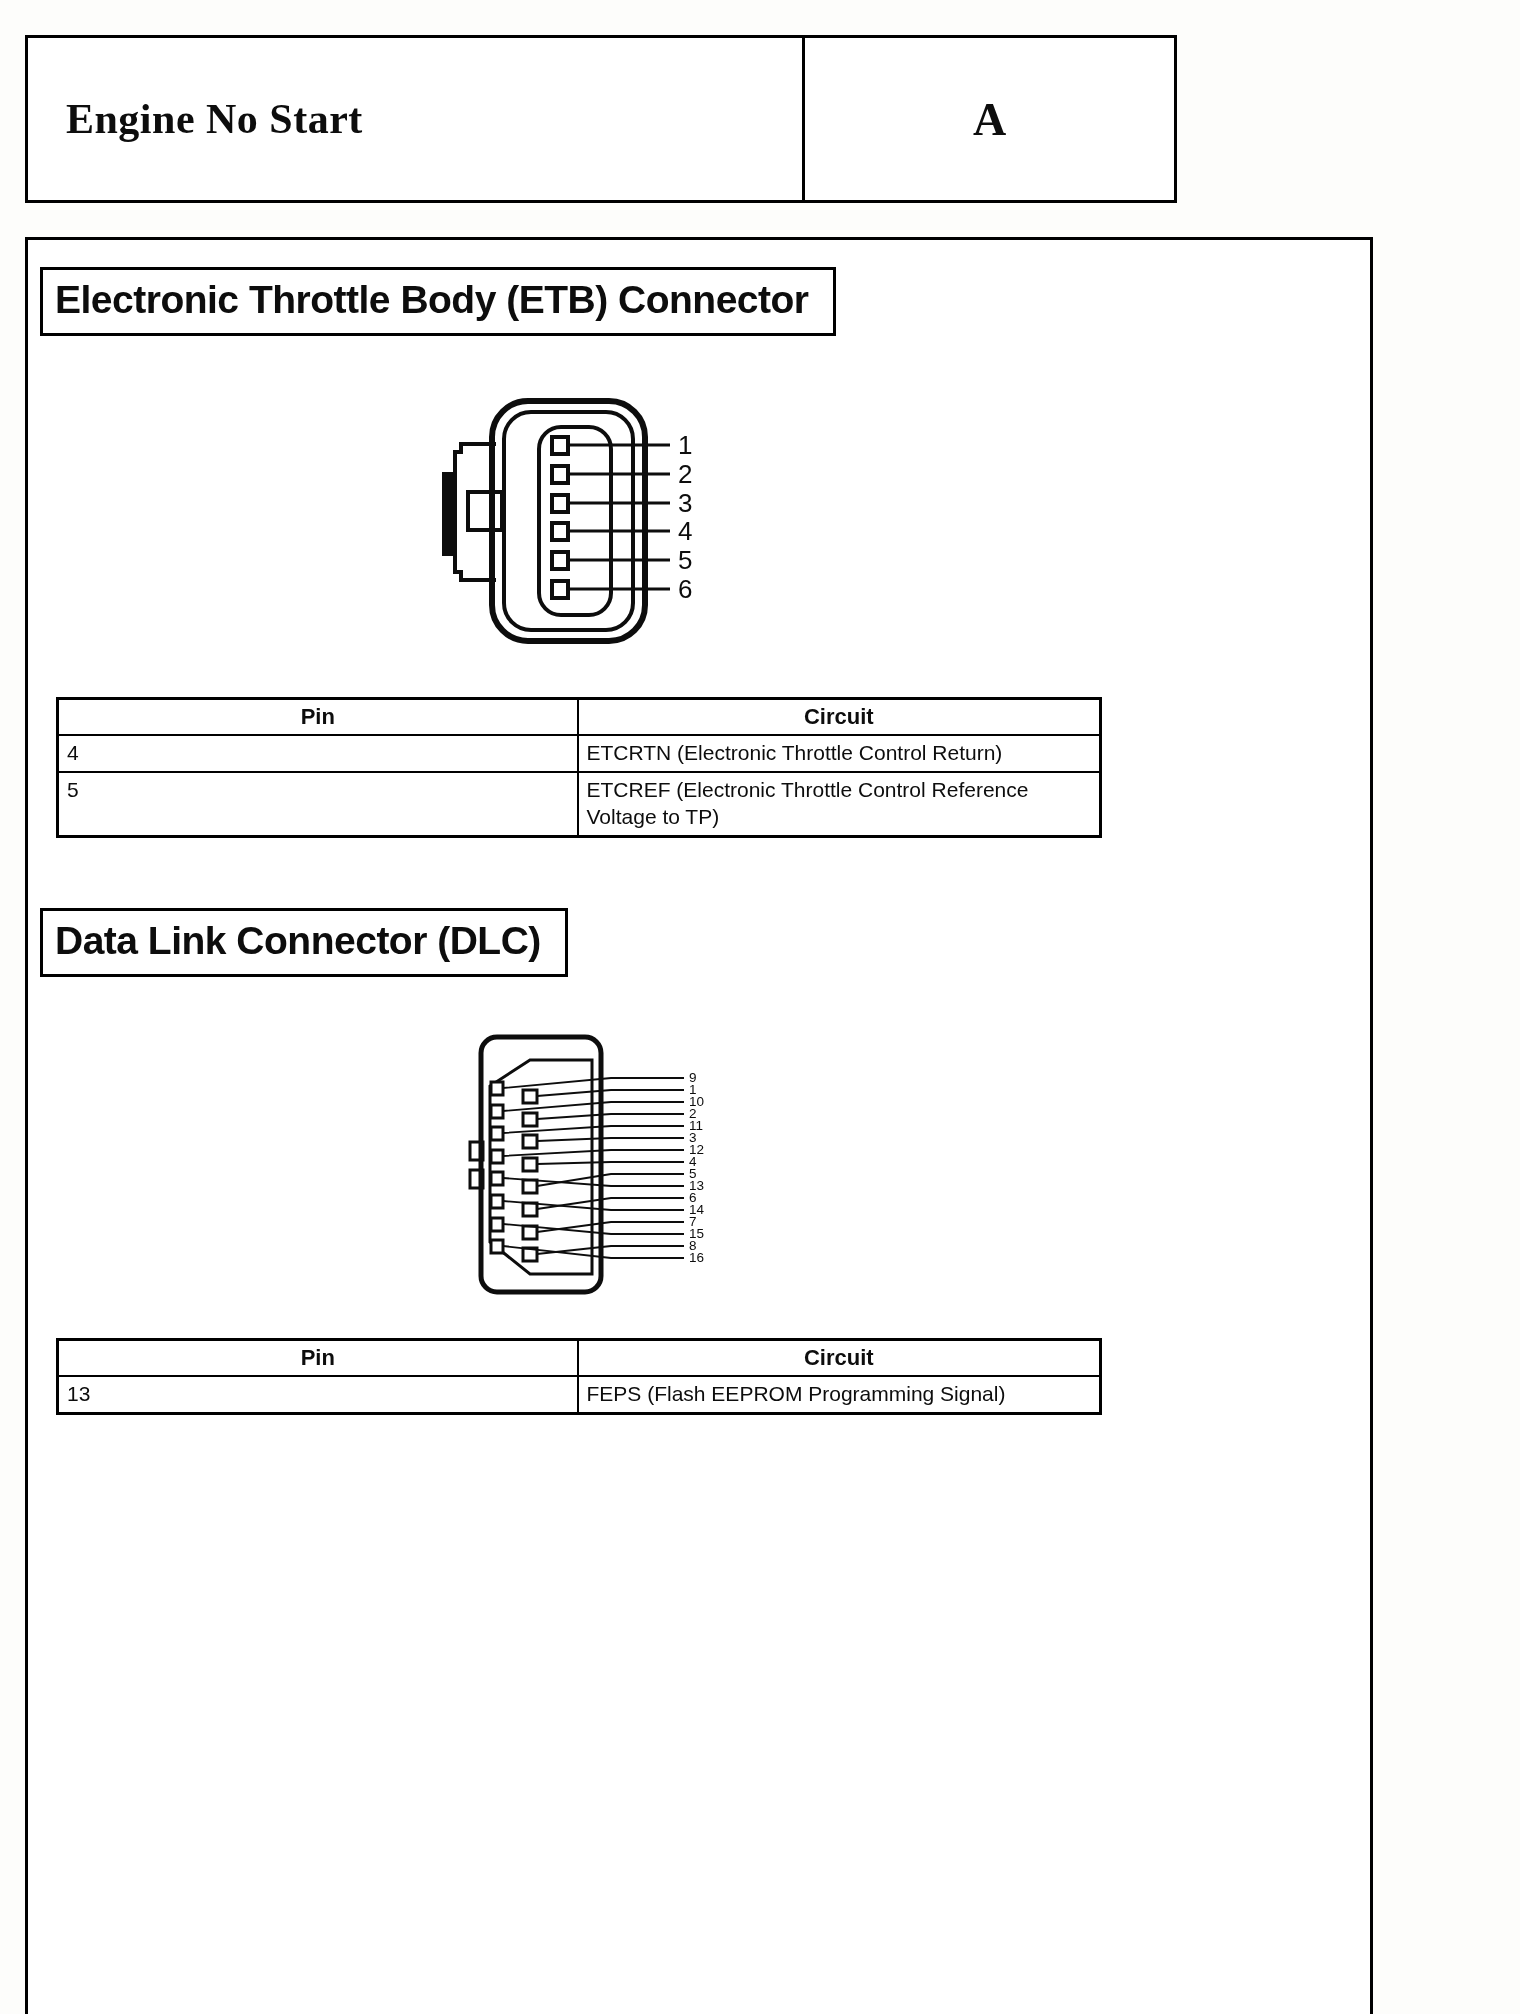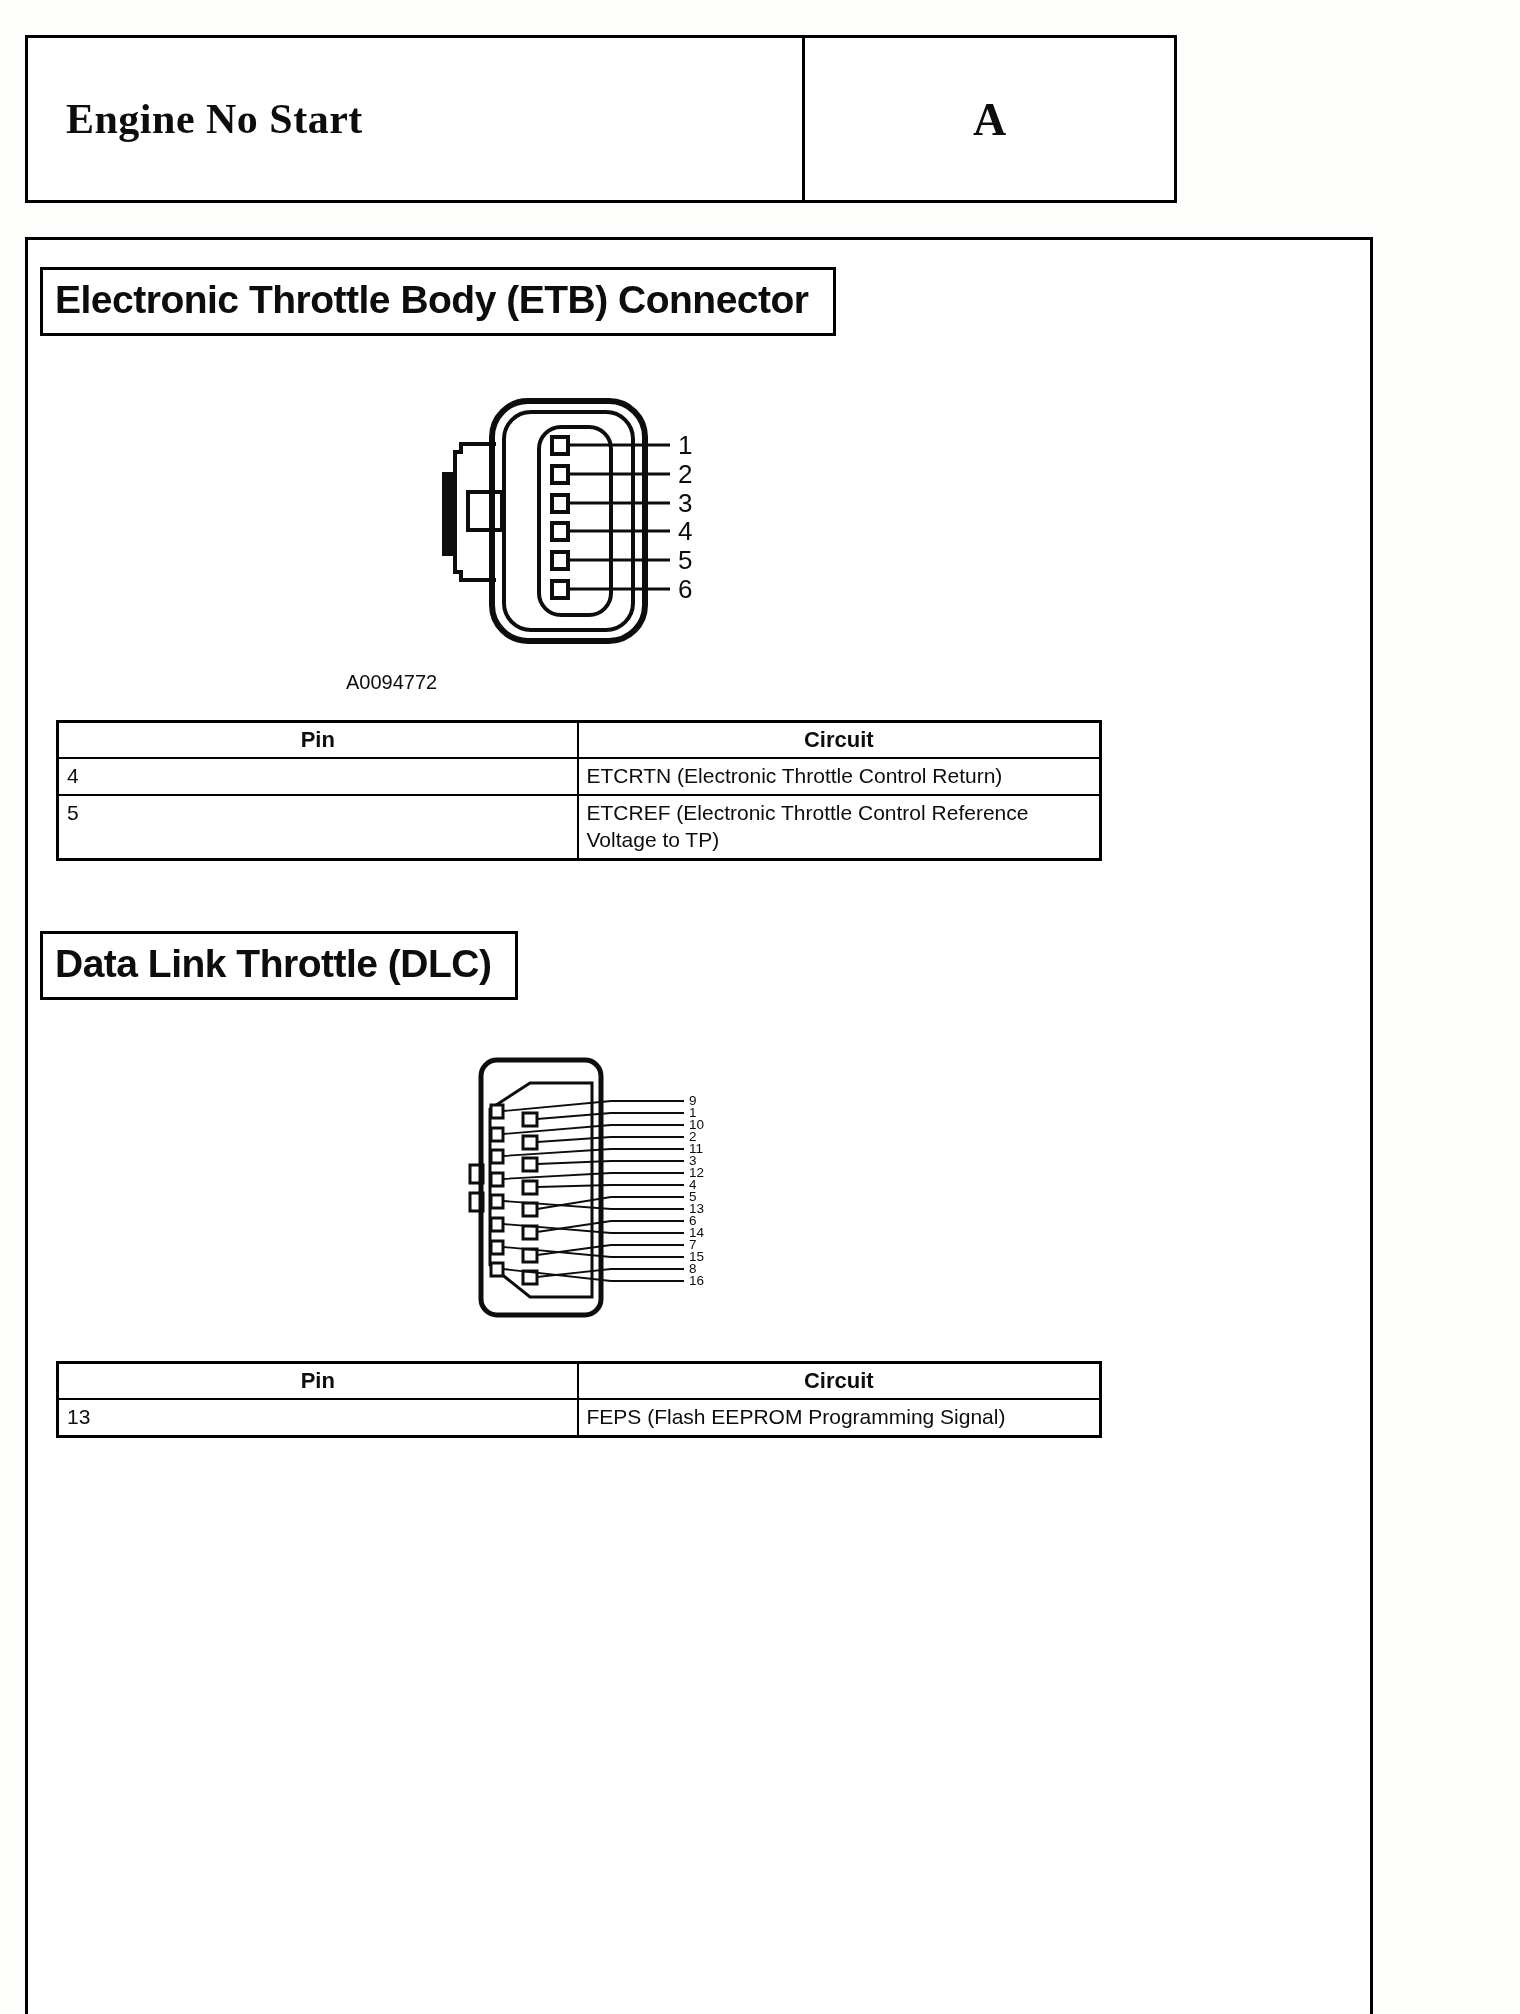--- a/index.html
+++ b/index.html
@@ -128,21 +128,20 @@
           <text x="238" y="60">1</text>
           <text x="238" y="89">2</text>
           <text x="238" y="118">3</text>
           <text x="238" y="146">4</text>
           <text x="238" y="175">5</text>
           <text x="238" y="204">6</text>
         </g>
       </svg>
     </div>
 
-    <div class="figure-id">A0094772</div>
 
     <table class="pin-table">
       <colgroup>
           <col class="pin-col">
           <col>
         </colgroup>
       <thead>
         <tr>
           <th>Pin</th>
           <th>Circuit</th>
@@ -154,21 +153,21 @@
           <td>ETCRTN (Electronic Throttle Control Return)</td>
         </tr>
         <tr>
           <td>5</td>
           <td>ETCREF (Electronic Throttle Control Reference Voltage to TP)</td>
         </tr>
       </tbody>
     </table>
 
     <div class="section-title-box dlc-title-gap">
-      <span class="section-title">Data Link Throttle (DLC)</span>
+      <span class="section-title">Data Link Connector (DLC)</span>
     </div>
 
     <div class="diagram dlc-diagram">
       <svg width="430" height="275" viewBox="0 0 430 275" fill="none" stroke="#0d0d0d">
         <rect x="25" y="5" width="120" height="255" rx="16" stroke-width="5"></rect>
         <path d="M34,210 L34,54 L74,28 L136,28 L136,242 L74,242 Z" stroke-width="3"></path>
         <rect x="14" y="110" width="13" height="18" stroke-width="3"></rect>
         <rect x="14" y="138" width="13" height="18" stroke-width="3"></rect>
         <g stroke-width="3" fill="#fff">
           <rect x="35" y="50" width="12" height="13"></rect>

